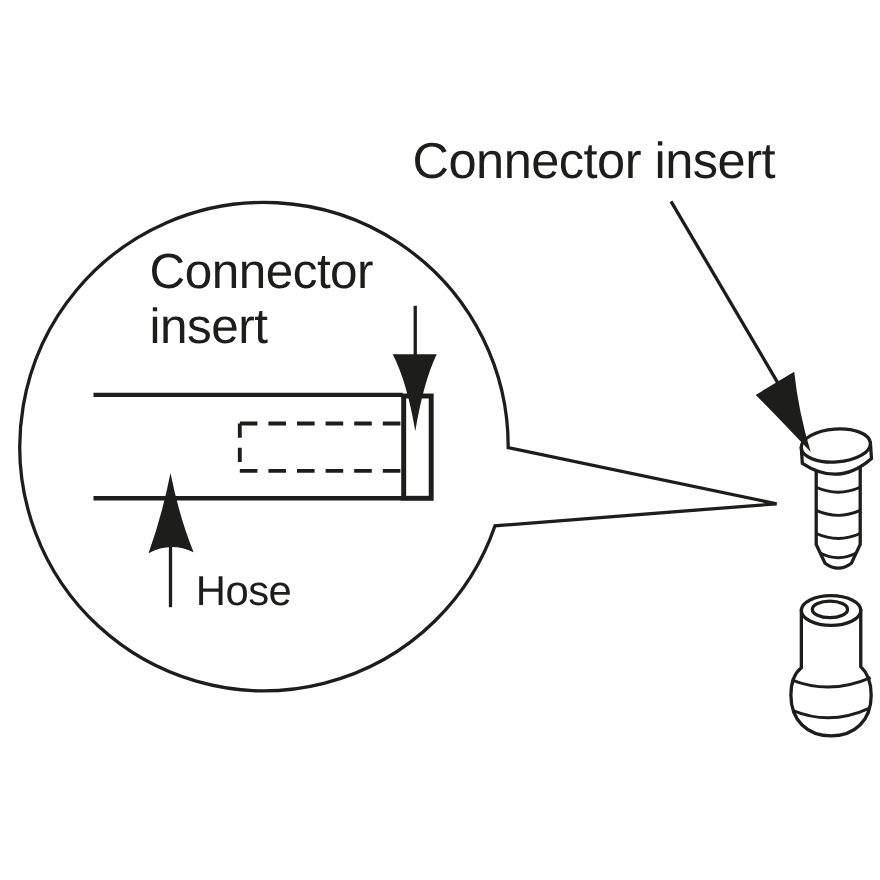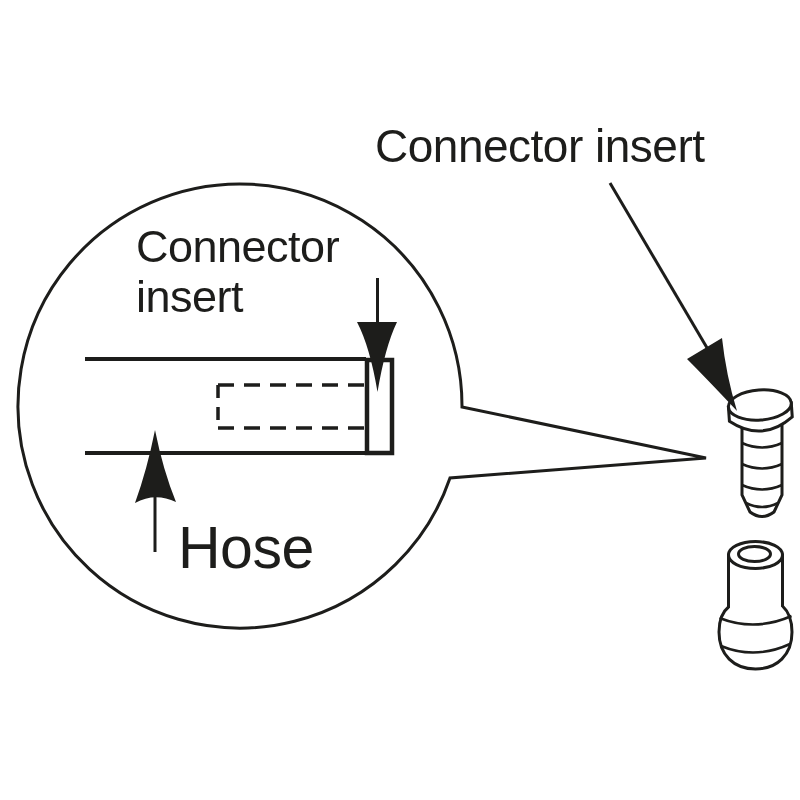--- a/index.html
+++ b/index.html
@@ -13,21 +13,21 @@
   .ln    { stroke:var(--ink); fill:none; }
   .shape { stroke:var(--ink); fill:var(--bg); }
   .solid { fill:var(--ink); stroke:none; }
   .label {
     position:absolute; color:var(--ink);
     font-family:Liberation Sans, sans-serif;
     letter-spacing:-0.5px; white-space:pre; line-height:1;
   }
   .label-part   { left:375px; top:123px; font-size:46px; }
   .label-circle { left:136px; top:222px; font-size:45px; line-height:50px; }
-  .label-hose   { left:178px; top:519px; font-size:59px; }
+  .label-hose   { left:178px; top:519px; font-size:38px; }
 </style>
 </head>
 <body>
 
 <div class="stage">
 
   <svg width="800" height="800" viewBox="0 0 800 800">
 
     <g>
       <path class="shape" stroke-width="3" d="M 706 458 L 462 407 A 222 222 0 1 0 450 478 Z"></path>

